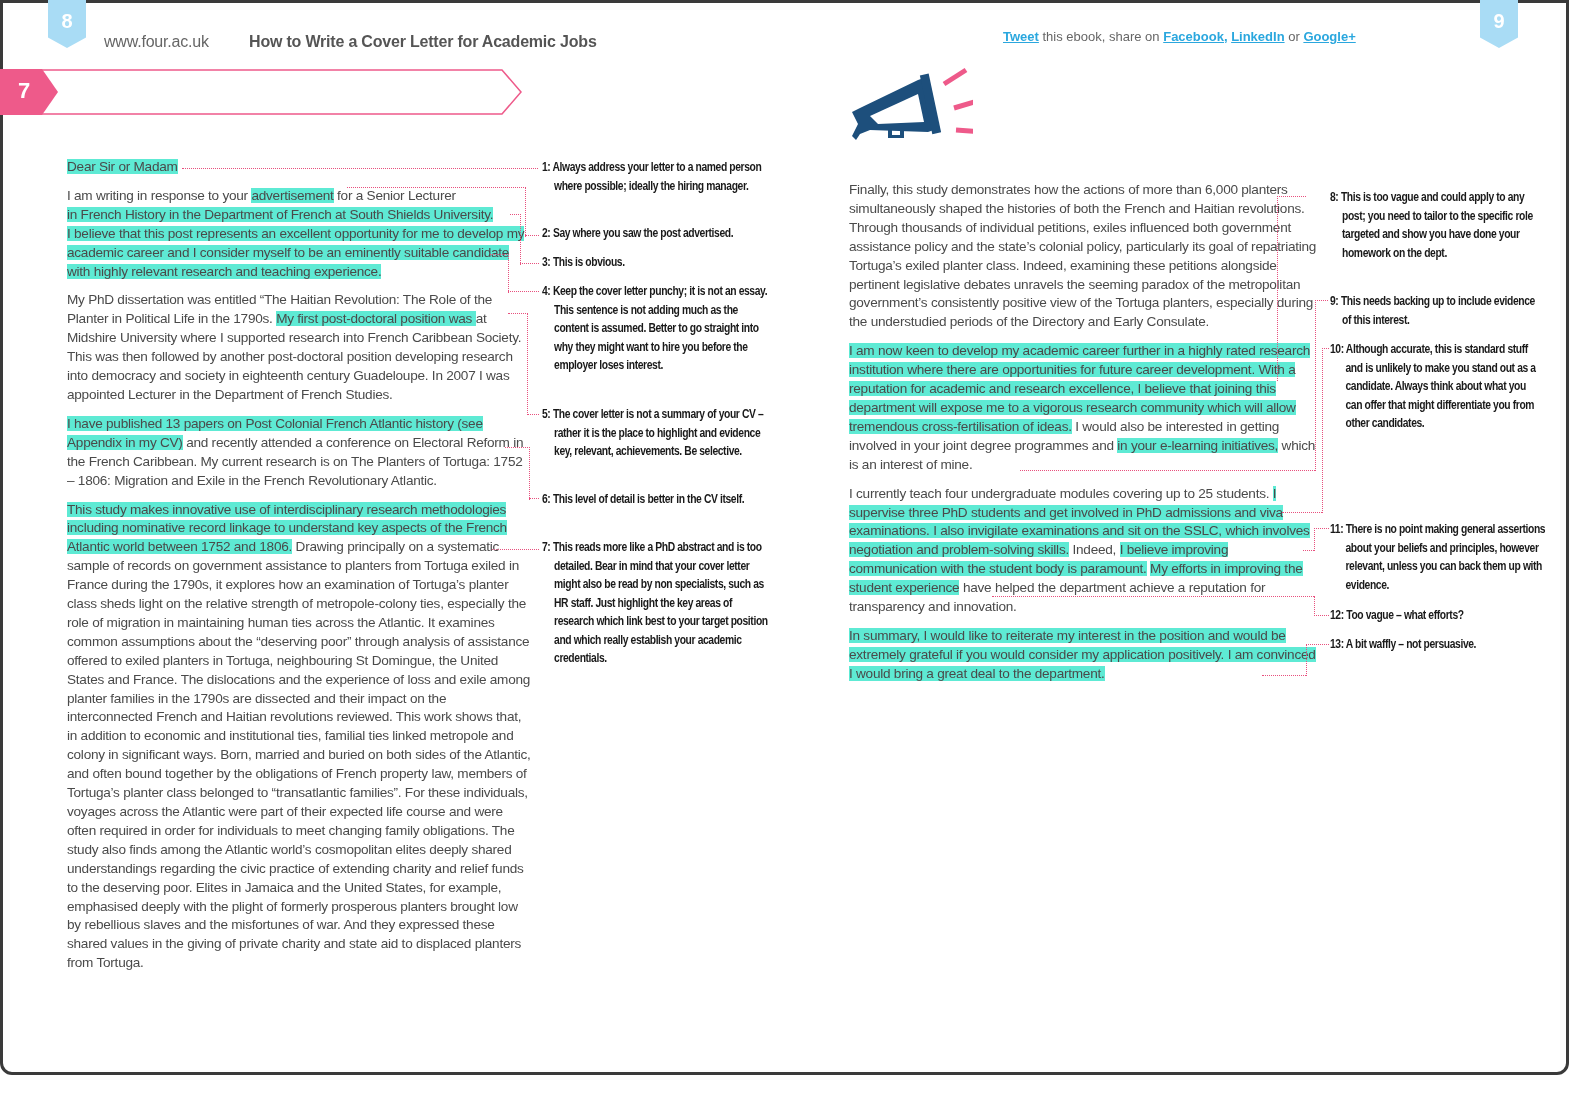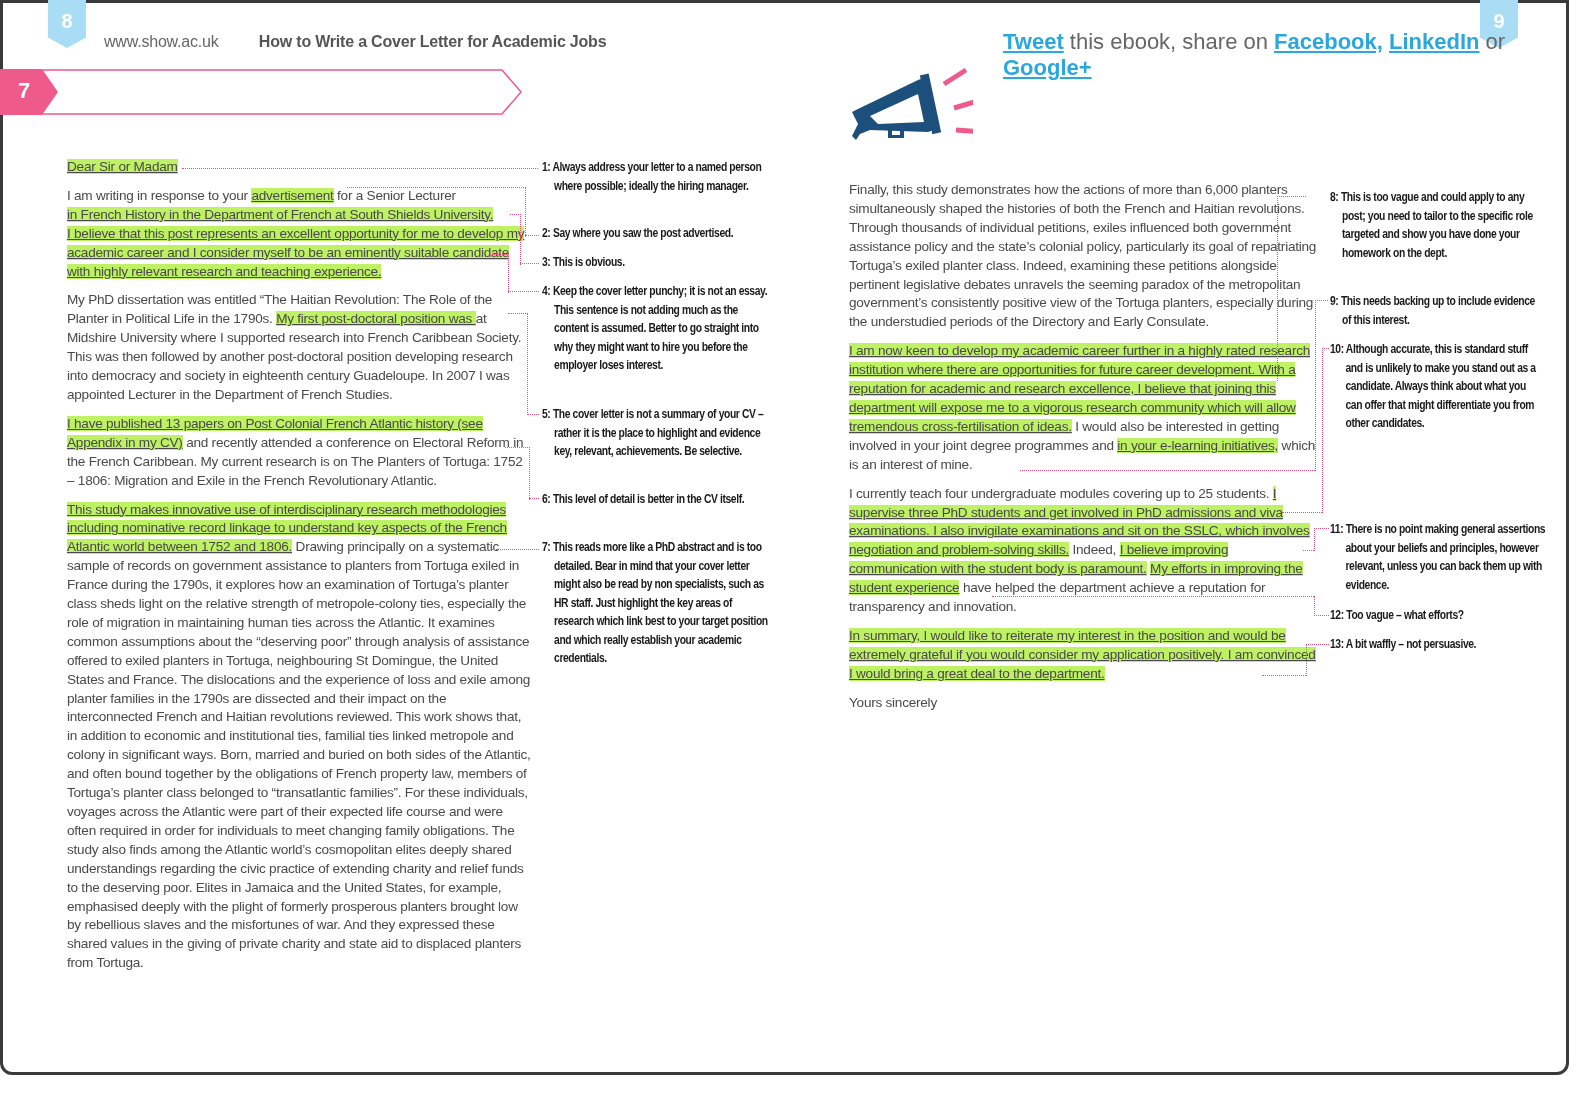--- a/index.html
+++ b/index.html
@@ -3,45 +3,45 @@
 <meta charset="utf-8">
 <style>
   html, body { margin:0; padding:0; background:#ffffff; }
   body { width:1589px; height:1104px; position:relative; overflow:hidden; font-family:"Liberation Sans", sans-serif; color:#555; }
   .frame { position:absolute; left:0; top:0; width:1569px; height:1075px; border:3px solid #3a3a3a; border-radius:0 0 12px 12px; border-top:3px solid #3a3a3a; box-sizing:border-box; background:#fff; }
   .page-tab { position:absolute; top:0; width:38px; height:48px; background:#a9dcf5; color:#fff; font-weight:bold; font-size:20px; text-align:center; line-height:42px; clip-path:polygon(0 0,100% 0,100% 78%,50% 100%,0 78%); }
   .page-tab.left { left:48px; }
   .page-tab.right { left:1480px; }
   .header-left { position:absolute; left:104px; top:33px; font-size:16px; color:#666; letter-spacing:-0.2px; }
   .header-left b { color:#555;padding-left:36px; }
-  .header-right { position:absolute; left:1003px; top:29px; font-size:22px; color:#666; }
+  .header-right { position:absolute; left:1003px; top:29px; font-size:13px; color:#666; }
   .header-right a { color:#2aa7de; font-weight:bold; text-decoration:underline; cursor:pointer; }
   .section-banner { position:absolute; left:0; top:69px; height:46px; width:522px; }
   .section-num { position:absolute; left:0; top:0; width:58px; height:46px; background:#ee5a8a; color:#fff; font-weight:bold; font-size:22px; line-height:44px; padding-left:18px; box-sizing:border-box; clip-path:polygon(0 0,42px 0,58px 50%,42px 100%,0 100%); }
   .section-title-box { position:absolute; left:42px; top:0; width:480px; height:46px; }
   .section-title-box svg { position:absolute; left:0; top:0; }
   .section-title { position:absolute; left:26px; top:7px; font-size:24px; font-weight:bold; color:#666; letter-spacing:-0.3px; }
   .letter { position:absolute; font-size:13.6px; line-height:18.9px; color:#4a4a4a; letter-spacing:-0.25px; }
   .letter p { margin:0 0 10px 0; }
-  .hl { background:#bef264;text-decoration:underline; }
+  .hl { background:#5eead4; }
   .comments { position:absolute; font-family:"Liberation Sans", sans-serif; font-size:12px; line-height:18.5px; color:#1a1a1a; font-weight:bold; letter-spacing:-0.45px; transform:scaleX(0.86); transform-origin:left top; }
   .comment { position:absolute; width:255px; padding-left:14px; text-indent:-14px; }
   .leader { position:absolute; border-color:#e8507e; border-style:dotted; border-width:0; }
   .megaphone { position:absolute; left:848px; top:60px; width:125px; height:82px; }
 </style>
 </head>
 <body>
 
 <div class="frame"></div>
 
 <div class="page-tab left">8</div>
 <div class="page-tab right">9</div>
 
 <div class="header-left">
-  <span>www.show.ac.uk</span>
+  <span>www.four.ac.uk</span>
   <b>How to Write a Cover Letter for Academic Jobs</b>
 </div>
 
 <div class="header-right">
   <a>Tweet</a><span> this ebook, share on </span><a>Facebook,</a> <a>LinkedIn</a><span> or </span><a>Google+</a>
 </div>
 
 <div class="section-banner">
   <div class="section-title-box">
     <svg width="482" height="48">
@@ -71,21 +71,20 @@
   <p><span>My PhD dissertation was entitled “The Haitian Revolution: The Role of the Planter in Political Life in the 1790s. </span><span class="hl">My first post-doctoral position was </span><span>at Midshire University where I supported research into French Caribbean Society. This was then followed by another post-doctoral position developing research into democracy and society in eighteenth century Guadeloupe. In 2007 I was appointed Lecturer in the Department of French Studies.</span></p>
   <p><span class="hl">I have published 13 papers on Post Colonial French Atlantic history (see Appendix in my CV)</span><span> and recently attended a conference on Electoral Reform in the French Caribbean. My current research is on The Planters of Tortuga: 1752 – 1806: Migration and Exile in the French Revolutionary Atlantic.</span></p>
   <p><span class="hl">This study makes innovative use of interdisciplinary research methodologies including nominative record linkage to understand key aspects of the French Atlantic world between 1752 and 1806.</span><span> Drawing principally on a systematic sample of records on government assistance to planters from Tortuga exiled in France during the 1790s, it explores how an examination of Tortuga’s planter class sheds light on the relative strength of metropole-colony ties, especially the role of migration in maintaining human ties across the Atlantic. It examines common assumptions about the “deserving poor” through analysis of assistance offered to exiled planters in Tortuga, neighbouring St Domingue, the United States and France. The dislocations and the experience of loss and exile among planter families in the 1790s are dissected and their impact on the interconnected French and Haitian revolutions reviewed. This work shows that, in addition to economic and institutional ties, familial ties linked metropole and colony in significant ways. Born, married and buried on both sides of the Atlantic, and often bound together by the obligations of French property law, members of Tortuga’s planter class belonged to “transatlantic families”. For these individuals, voyages across the Atlantic were part of their expected life course and were often required in order for individuals to meet changing family obligations. The study also finds among the Atlantic world’s cosmopolitan elites deeply shared understandings regarding the civic practice of extending charity and relief funds to the deserving poor. Elites in Jamaica and the United States, for example, emphasised deeply with the plight of formerly prosperous planters brought low by rebellious slaves and the misfortunes of war. And they expressed these shared values in the giving of private charity and state aid to displaced planters from Tortuga.</span></p>
 </div>
 
 <div class="letter" style="left:849px; top:158px; width:470px;margin-top:23px;">
   <p>Finally, this study demonstrates how the actions of more than 6,000 planters simultaneously shaped the histories of both the French and Haitian revolutions. Through thousands of individual petitions, exiles influenced both government assistance policy and the state’s colonial policy, particularly its goal of repatriating Tortuga’s exiled planter class. Indeed, examining these petitions alongside pertinent legislative debates unravels the seeming paradox of the metropolitan government’s consistently positive view of the Tortuga planters, especially during the understudied periods of the Directory and Early Consulate.</p>
   <p><span class="hl">I am now keen to develop my academic career further in a highly rated research institution where there are opportunities for future career development. With a reputation for academic and research excellence, I believe that joining this department will expose me to a vigorous research community which will allow tremendous cross-fertilisation of ideas.</span><span> I would also be interested in getting involved in your joint degree programmes and </span><span class="hl">in your e-learning initiatives,</span><span> which is an interest of mine.</span></p>
   <p><span>I currently teach four undergraduate modules covering up to 25 students. </span><span class="hl">I supervise three PhD students and get involved in PhD admissions and viva examinations. I also invigilate examinations and sit on the SSLC, which involves negotiation and problem-solving skills.</span><span> Indeed, </span><span class="hl">I believe improving communication with the student body is paramount.</span><span> </span><span class="hl">My efforts in improving the student experience</span><span> have helped the department achieve a reputation for transparency and innovation.</span></p>
   <p><span class="hl">In summary, I would like to reiterate my interest in the position and would be extremely grateful if you would consider my application positively. I am convinced I would bring a great deal to the department.</span></p>
-  <p>Yours sincerely</p>
 </div>
 
 <div>
   <div class="leader" style="left:182px; top:168px; width:356px; border-top-width:1.5px;"></div>
   <div class="leader" style="left:347px; top:187px; width:178px; height:49px; border-top-width:1.5px; border-right-width:1.5px;"></div>
   <div class="leader" style="left:525px; top:235px; width:14px; border-top-width:1.5px;"></div>
   <div class="leader" style="left:510px; top:214px; width:10px; height:50px; border-top-width:1.5px; border-right-width:1.5px;"></div>
   <div class="leader" style="left:520px; top:263px; width:19px; border-top-width:1.5px;"></div>
   <div class="leader" style="left:490px; top:254px; width:18px; height:38px; border-top-width:1.5px; border-right-width:1.5px;"></div>
   <div class="leader" style="left:508px; top:291px; width:31px; border-top-width:1.5px;"></div>

